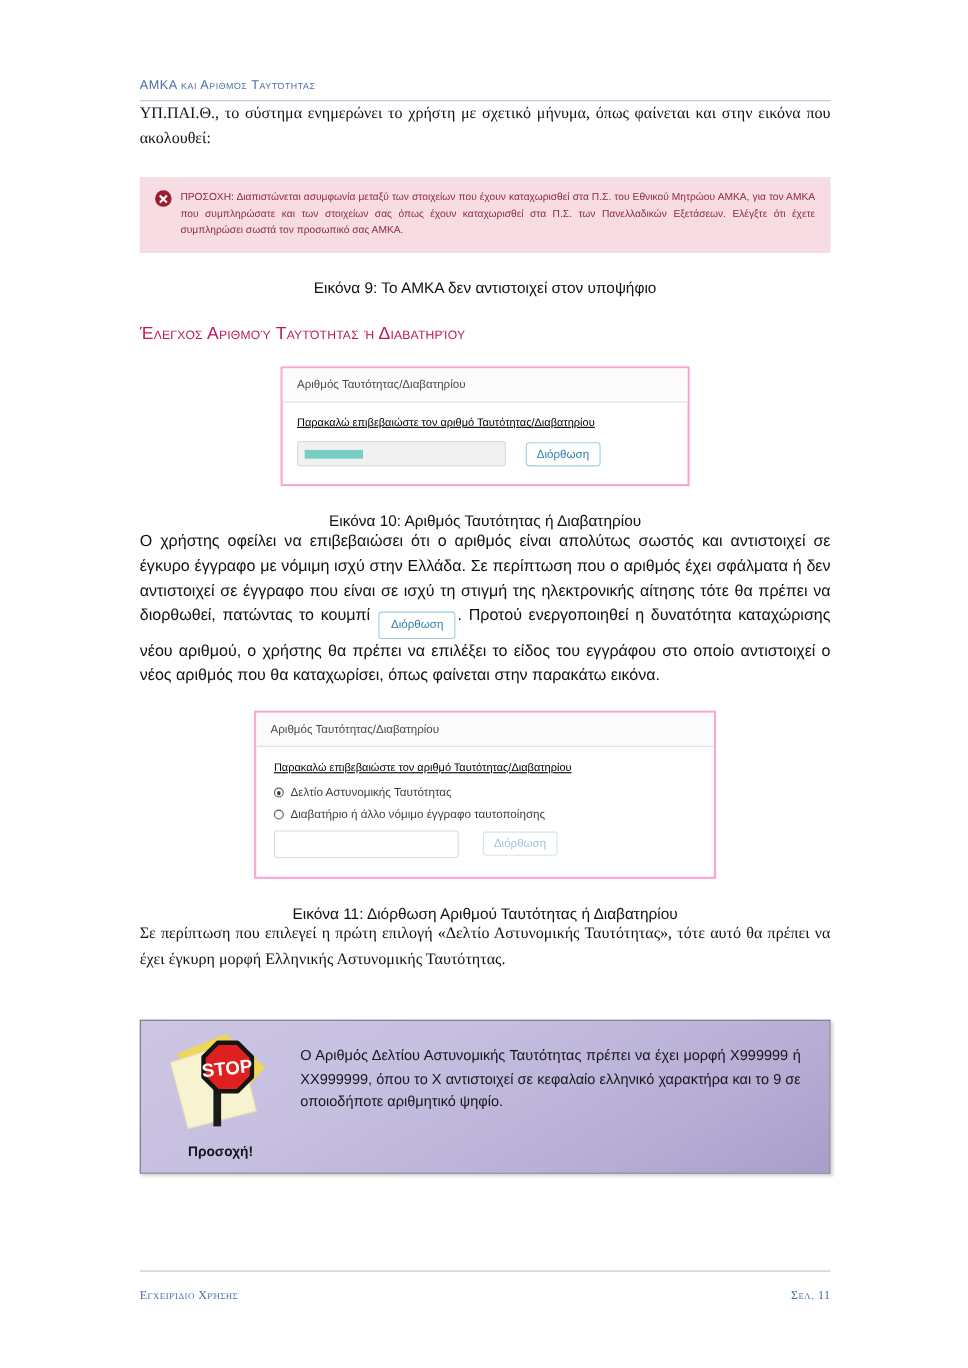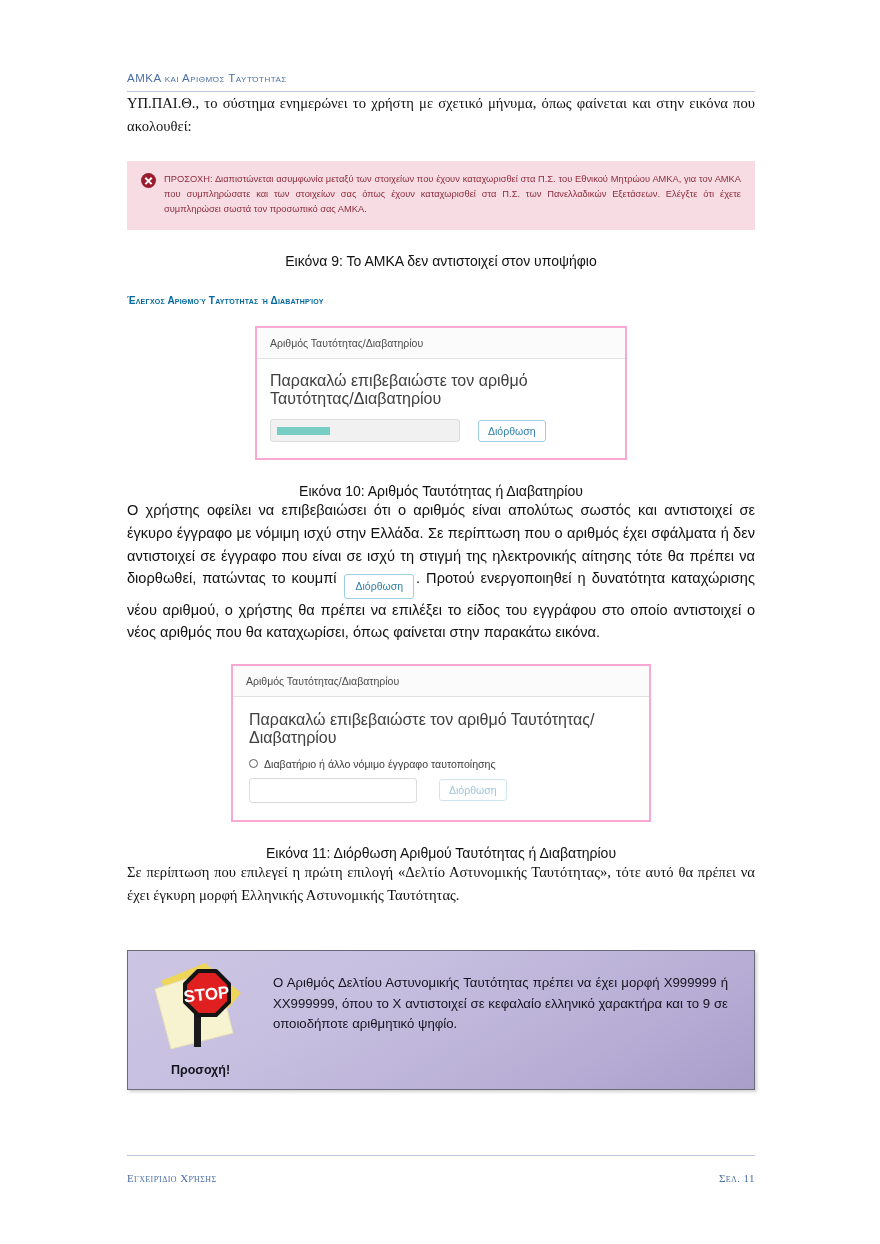--- a/index.html
+++ b/index.html
@@ -96,46 +96,47 @@
   
   .caption {
     text-align: center;
     font-size: 14px;
     margin-top: 23px;
     color: #111111;
   }
 
   
   h2.section {
-    font-size: 10px;
-    font-weight: bold;
+    font-size: 16px;
+    font-weight: normal;
     font-variant: small-caps;
     margin: 26px 0 0 0;
-    color: #0369a1;
+    color: #be185d;
     letter-spacing: 0.2px;
   }
 
   
   .panel {
     background: #ffffff;
     border: 2px solid #f9a8d4;
     box-sizing: border-box;
   }
   .panel-head {
     background: #fbfbfb;
     border-bottom: 1px solid #e2e2e2;
     padding: 9px 13px 9px 13px;
     font-size: 10.5px;
     color: #4b4b4b;
   }
   .panel-body { padding: 13px 13px 16px 13px; }
   .panel-prompt {
-    font-size: 16px;
-    color: #404040;
+    font-size: 10px;
+    color: #000000;
     margin-bottom: 11px;
+    text-decoration: underline;
   }
   .panel-row {
     display: flex;
     align-items: center;
   }
 
   .field {
     height: 23px;
     border: 1px solid #dcdcdc;
     border-radius: 3px;
@@ -338,20 +339,24 @@
     <p class="body p-with-btn">
       <span>Ο χρήστης οφείλει να επιβεβαιώσει ότι ο αριθμός είναι απολύτως σωστός και αντιστοιχεί σε έγκυρο έγγραφο με νόμιμη ισχύ στην Ελλάδα. Σε περίπτωση που ο αριθμός έχει σφάλματα ή δεν αντιστοιχεί σε έγγραφο που είναι σε ισχύ τη στιγμή της ηλεκτρονικής αίτησης τότε θα πρέπει να διορθωθεί, πατώντας το κουμπί</span>
       <span class="inline-btn">Διόρθωση</span><span>. Προτού ενεργοποιηθεί η δυνατότητα καταχώρισης νέου αριθμού, ο χρήστης θα πρέπει να επιλέξει το είδος του εγγράφου στο οποίο αντιστοιχεί ο νέος αριθμός που θα καταχωρίσει, όπως φαίνεται στην παρακάτω εικόνα.</span>
     </p>
 
     <div class="panel panel-2">
       <div class="panel-head">Αριθμός Ταυτότητας/Διαβατηρίου</div>
       <div class="panel-body">
         <div class="panel-prompt">Παρακαλώ επιβεβαιώστε τον αριθμό Ταυτότητας/Διαβατηρίου</div>
 
+        <div class="radio-row">
+          <span class="radio checked"></span>
+          <span class="radio-label">Δελτίο Αστυνομικής Ταυτότητας</span>
+        </div>
 
         <div class="radio-row">
           <span class="radio"></span>
           <span class="radio-label">Διαβατήριο ή άλλο νόμιμο έγγραφο ταυτοποίησης</span>
         </div>
 
         <div class="panel-row">
           <div class="field empty"></div>
           <button class="btn-correct faded">Διόρθωση</button>
         </div>

